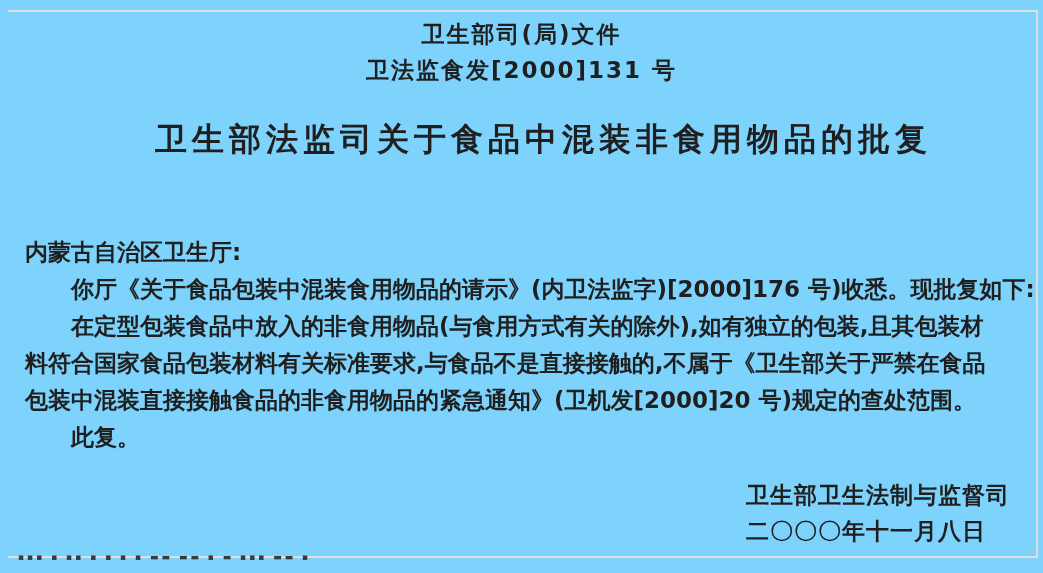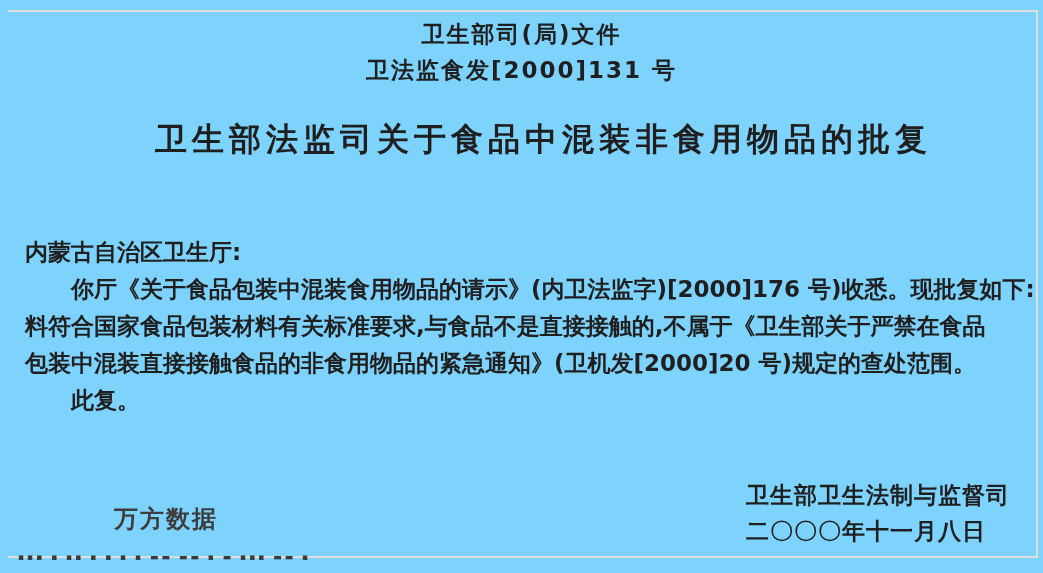--- a/index.html
+++ b/index.html
@@ -104,27 +104,27 @@
   <div class="doc-header">
     <div>卫生部司(局)文件</div>
     <div>卫法监食发[2000]131 号</div>
   </div>
 
   <div class="doc-title">卫生部法监司关于食品中混装非食用物品的批复</div>
 
   <div class="doc-content">
     <div>内蒙古自治区卫生厅:</div>
     <div class="indent">你厅《关于食品包装中混装食用物品的请示》(内卫法监字)[2000]176 号)收悉。现批复如下:</div>
+    <div class="indent">在定型包装食品中放入的非食用物品(与食用方式有关的除外),如有独立的包装,且其包装材</div>
     <div>料符合国家食品包装材料有关标准要求,与食品不是直接接触的,不属于《卫生部关于严禁在食品</div>
     <div>包装中混装直接接触食品的非食用物品的紧急通知》(卫机发[2000]20 号)规定的查处范围。</div>
     <div class="indent">此复。</div>
   </div>
 
   <div class="signature-block">
     <div>卫生部卫生法制与监督司</div>
     <div>二〇〇〇年十一月八日</div>
   </div>
 
-  <div class="watermark">万方数据</div>
 
   <div class="clipped-line">▪▪▪ ▪ ▪▪ ▪ ▪ ▪ ▪ ▬▬ ▬▬ ▪ ▬ ▪▪▪ ▬▬ ▪</div>
 
 </div>
 
 </body></html>

